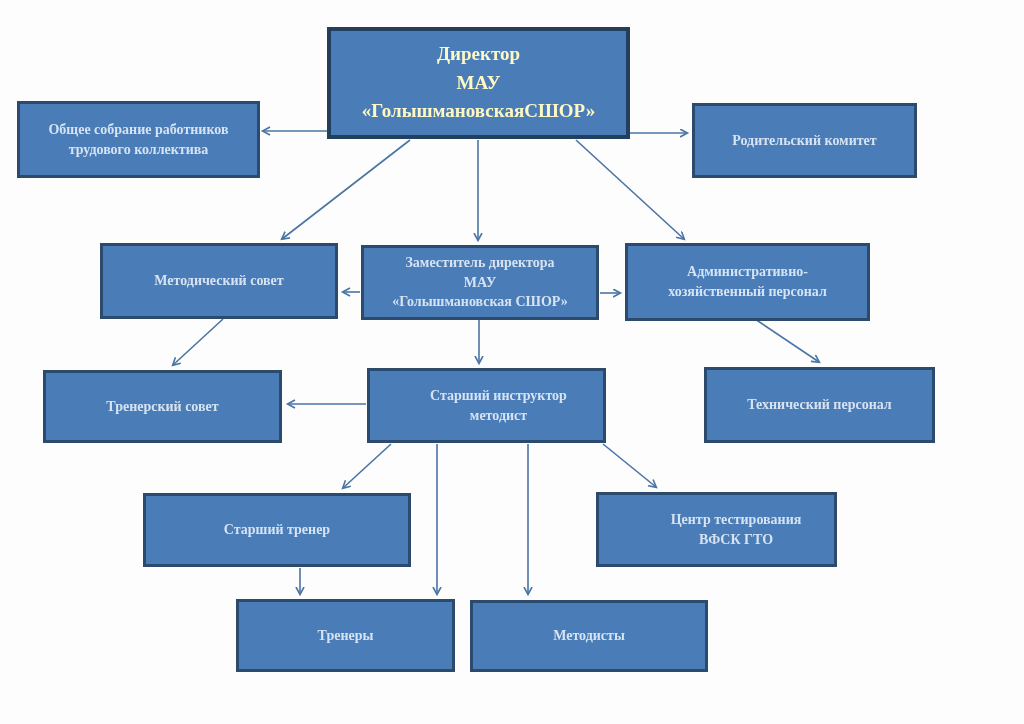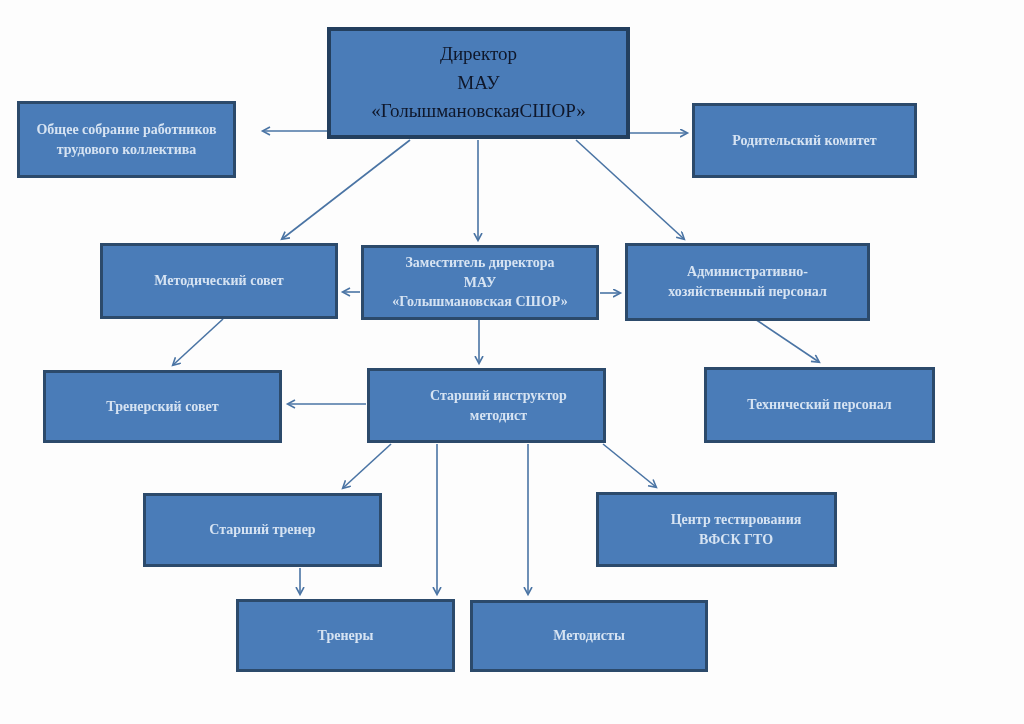--- a/index.html
+++ b/index.html
@@ -19,39 +19,39 @@
     color:#d6e3f2;
     display:flex;align-items:center;justify-content:center;
     text-align:center;
     font-weight:bold;
     font-size:14px;
     line-height:1.4;
     white-space:pre-line;
     padding:4px 8px;
   }
   #node-director{
-    font-weight:400;
+    font-weight:700;
     font-size:19px;
     line-height:1.5;
     border-color:#233f5e;
     border-width:4px;
-    color:#0f172a;
+    color:#fef9c3;
     text-align:center;
   }
   
   #node-director          {left:327px; top:27px;  width:303px; height:112px;}
-  #node-general-meeting   {left:17px;  top:101px; width:219px; height:77px;}
+  #node-general-meeting   {left:17px;  top:101px; width:243px; height:77px;}
   #node-parent-committee  {left:692px; top:103px; width:225px; height:75px;}
   #node-methodical-council{left:100px; top:243px; width:238px; height:76px;}
   #node-deputy-director   {left:361px; top:245px; width:238px; height:75px;}
   #node-admin-staff       {left:625px; top:243px; width:245px; height:78px;}
   #node-trainer-council   {left:43px;  top:370px; width:239px; height:73px;}
   #node-senior-instructor {left:367px; top:368px; width:239px; height:75px;padding-left:32px;}
   #node-technical-staff   {left:704px; top:367px; width:231px; height:76px;}
-  #node-senior-trainer    {left:143px; top:493px; width:239px; height:74px;}
+  #node-senior-trainer    {left:143px; top:493px; width:268px; height:74px;}
   #node-testing-center    {left:596px; top:492px; width:241px; height:75px;padding-left:47px;}
   #node-trainers          {left:236px; top:599px; width:219px; height:73px;}
   #node-methodists        {left:470px; top:600px; width:238px; height:72px;text-align:right;}
 </style>
 </head>
 <body>
 
 <div id="canvas">
 
   <svg id="edges" viewBox="0 0 1024 724" xmlns="http://www.w3.org/2000/svg">

